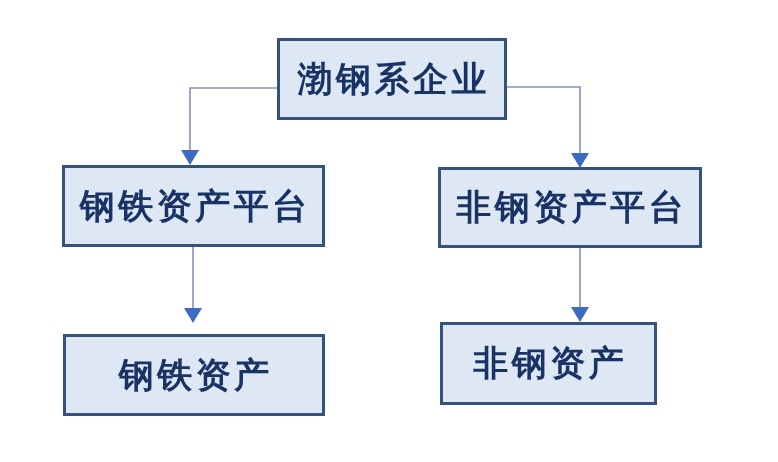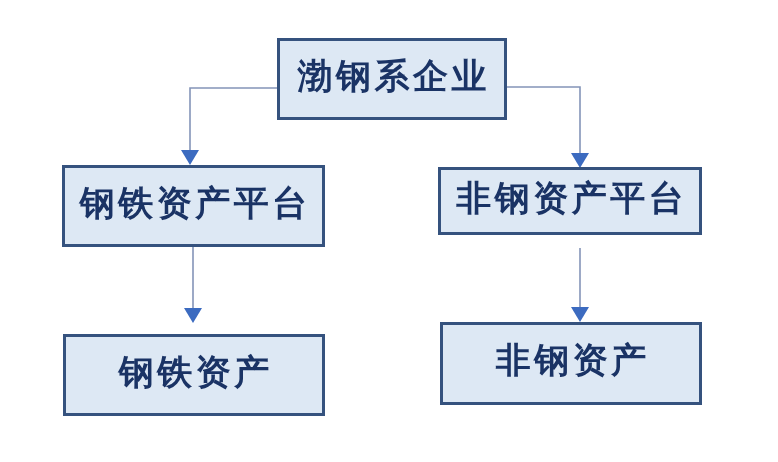--- a/index.html
+++ b/index.html
@@ -5,21 +5,21 @@
   html, body {
     margin: 0;
     padding: 0;
     background: var(--background, #ffffff);
   }
   .canvas {
     position: relative;
     width: 778px;
     height: 462px;
     background: var(--background, #ffffff);
-    font-family: Liberation Mono, monospace;
+    font-family: Liberation Serif, serif;
     overflow: hidden;
   }
   .connectors {
     position: absolute;
     left: 0;
     top: 0;
     width: 778px;
     height: 462px;
     pointer-events: none;
   }
@@ -37,23 +37,23 @@
     font-size: 35px;
     font-weight: bold;
     letter-spacing: 0.1em;
     margin-right: -0.1em; 
     line-height: 1;
     white-space: nowrap;
     user-select: none;
   }
   .node-root            { left: 277px; top: 38px;  width: 230px; height: 82px; }
   .node-steel-platform  { left: 62px;  top: 165px; width: 263px; height: 82px; }
-  .node-nonsteel-platform { left: 438px; top: 167px; width: 264px; height: 68px; }
+  .node-nonsteel-platform { left: 438px; top: 167px; width: 264px; height: 81px; }
   .node-steel-assets    { left: 63px;  top: 334px; width: 262px; height: 82px; }
-  .node-nonsteel-assets { left: 440px; top: 322px; width: 262px; height: 83px; }
+  .node-nonsteel-assets { left: 440px; top: 322px; width: 217px; height: 83px; }
 </style>
 </head>
 <body>
 
 <div class="canvas">
 
   <svg class="connectors" viewBox="0 0 778 462" xmlns="http://www.w3.org/2000/svg">
 
     <polyline points="277,88 190,88 190,151" fill="none" stroke-width="1.6" stroke="#8494b8"></polyline>
     <polygon points="181,150 199,150 190,165" fill="#3c6bc0"></polygon>

